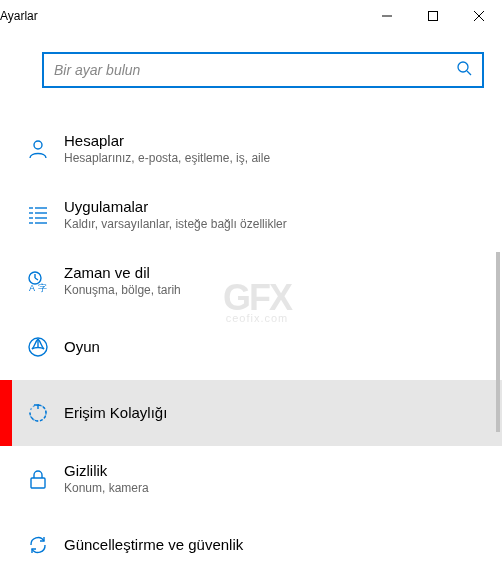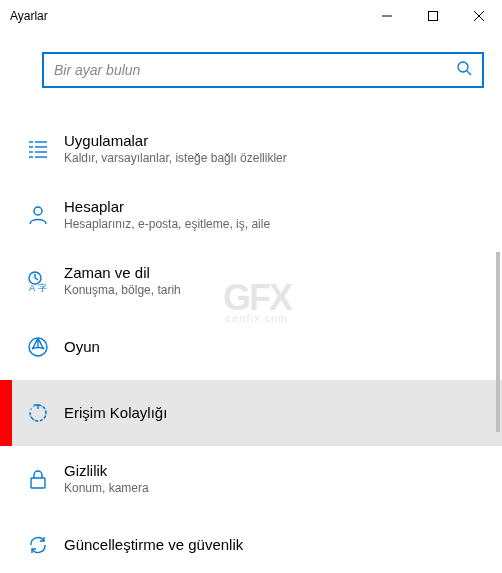--- a/index.html
+++ b/index.html
@@ -13,21 +13,20 @@
   }
   .titlebar {
     height: 32px;
     display: flex;
     align-items: center;
     background: #fff;
   }
   .titlebar-title {
     font-size: 12px;
     color: #000;
-    padding-left: 10px;
     flex: 1;
   }
   .titlebar-buttons {
     display: flex;
     height: 100%;
   }
   .titlebar-btn {
     width: 46px;
     height: 32px;
     display: flex;
@@ -172,51 +171,51 @@
           <line x1="11" y1="11" x2="15" y2="15" stroke="#0078D7" stroke-width="1.3"></line>
         </svg>
     </span>
   </div>
 
   <div class="category-list">
 
     <div class="category">
       <span class="cat-icon-wrap">
         <svg width="22" height="22" viewBox="0 0 22 22" stroke="#0078D7" fill="none" stroke-width="1.4">
+          <circle cx="11" cy="7" r="4"></circle>
+          <path d="M3 20 C3 14, 19 14, 19 20"></path>
+        </svg>
+      </span>
+      <div class="cat-text">
+        <div class="cat-title">Hesaplar</div>
+        <div class="cat-desc">Hesaplarınız, e-posta, eşitleme, iş, aile</div>
+      </div>
+    </div>
+
+    <div class="category">
+      <span class="cat-icon-wrap">
+        <svg width="22" height="22" viewBox="0 0 22 22" stroke="#0078D7" fill="none" stroke-width="1.4">
           <line x1="2" y1="4" x2="6" y2="4"></line>
             <line x1="8" y1="4" x2="20" y2="4"></line>
           <line x1="2" y1="9" x2="6" y2="9"></line>
             <line x1="8" y1="9" x2="20" y2="9"></line>
           <line x1="2" y1="14" x2="6" y2="14"></line>
             <line x1="8" y1="14" x2="20" y2="14"></line>
           <line x1="2" y1="19" x2="6" y2="19"></line>
             <line x1="8" y1="19" x2="20" y2="19"></line>
         </svg>
       </span>
       <div class="cat-text">
         <div class="cat-title">Uygulamalar</div>
         <div class="cat-desc">Kaldır, varsayılanlar, isteğe bağlı özellikler</div>
       </div>
     </div>
 
     <div class="category">
       <span class="cat-icon-wrap">
-        <svg width="22" height="22" viewBox="0 0 22 22" stroke="#0078D7" fill="none" stroke-width="1.4">
-          <circle cx="11" cy="7" r="4"></circle>
-          <path d="M3 20 C3 14, 19 14, 19 20"></path>
-        </svg>
-      </span>
-      <div class="cat-text">
-        <div class="cat-title">Hesaplar</div>
-        <div class="cat-desc">Hesaplarınız, e-posta, eşitleme, iş, aile</div>
-      </div>
-    </div>
-
-    <div class="category">
-      <span class="cat-icon-wrap">
         <svg width="24" height="24" viewBox="0 0 24 24" stroke="#0078D7" fill="none" stroke-width="1.4">
           <circle cx="9" cy="9" r="6"></circle>
           <line x1="9" y1="5" x2="9" y2="9"></line>
             <line x1="9" y1="9" x2="12" y2="11"></line>
           <text x="3" y="22" font-size="9" fill="#0078D7" stroke="none">A</text>
           <text x="12" y="22" font-size="9" fill="#0078D7" stroke="none">字</text>
         </svg>
       </span>
       <div class="cat-text">
         <div class="cat-title">Zaman ve dil</div>

